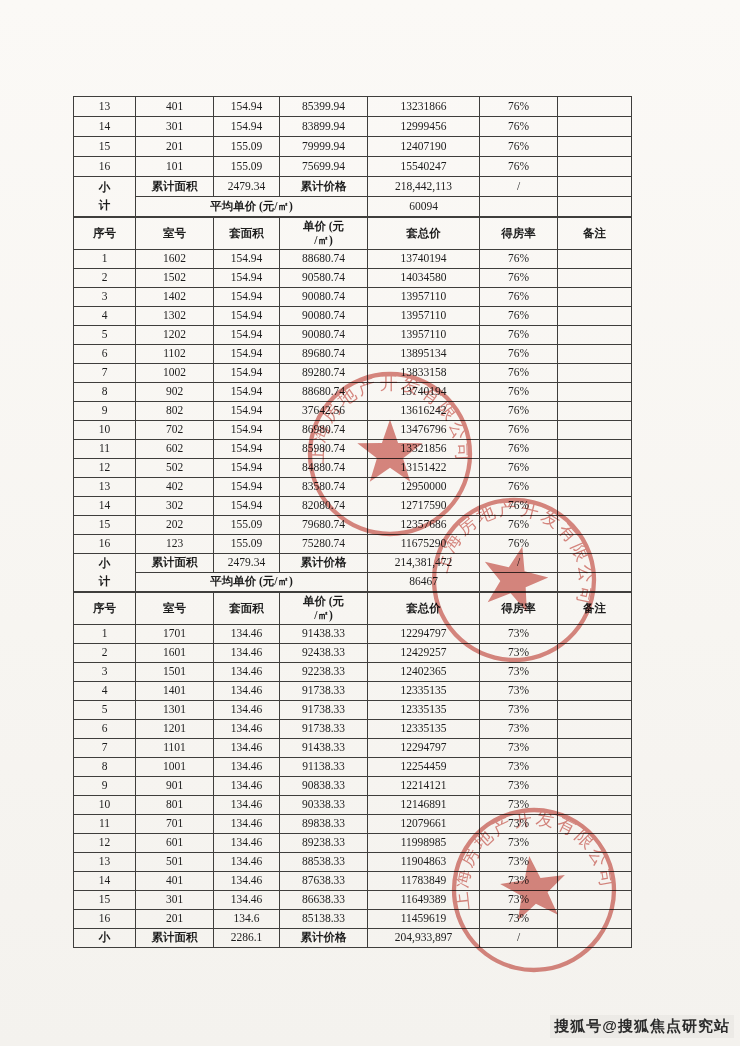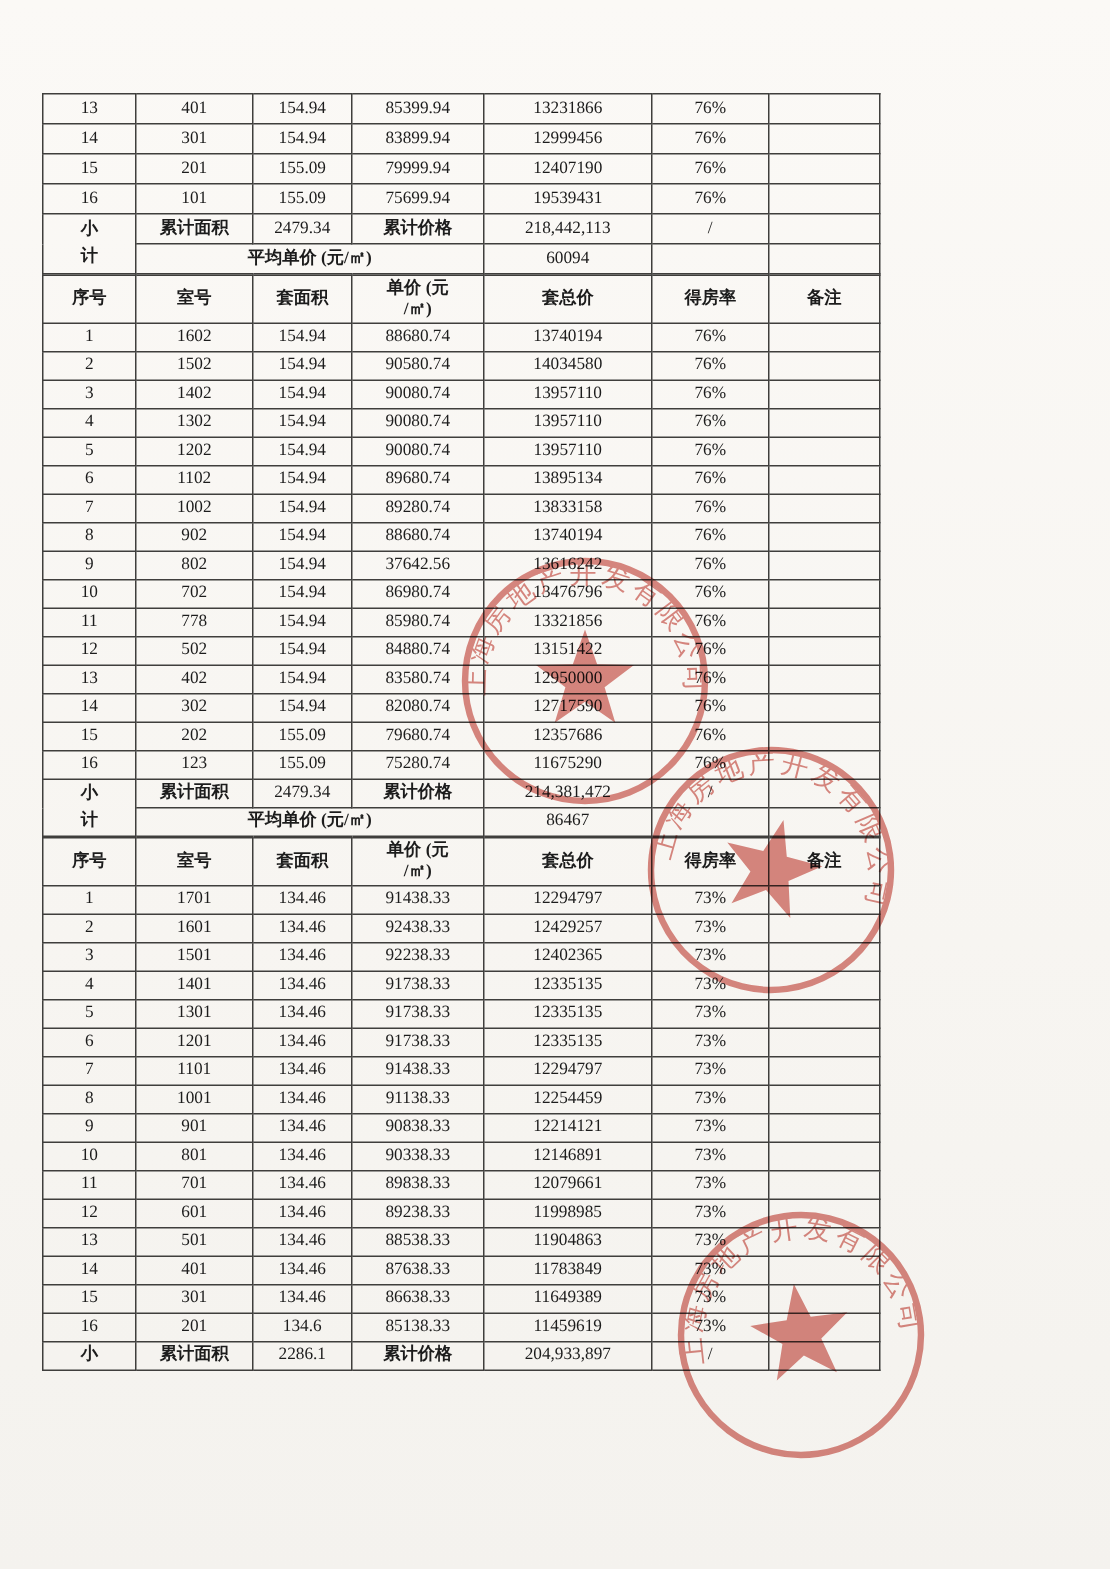--- a/index.html
+++ b/index.html
@@ -8,21 +8,21 @@
     font-family:"Liberation Serif","DejaVu Serif",serif;
     color:#1c1c1c;
     background:#f7f5f1;
     position:relative;
     overflow:hidden;
   }
   .page {
     position:absolute; inset:0;
     background:linear-gradient(180deg,#fbf9f6 0%,#f7f5f1 60%,#f4f2ee 100%);
   }
-  .sheet { width:558px; margin-left:28px; padding-top:62px; position:relative; }
+  .sheet { width:558px; margin-left:73px; padding-top:96px; position:relative; }
 
   table { border-collapse:collapse; table-layout:fixed; width:558px; background:transparent; }
   td, th {
     border:1px solid #3f3e3c;
     text-align:center;
     font-size:11.5px;
     height:19px;
     line-height:1.15;
     padding:0 2px;
     overflow:hidden;
@@ -111,21 +111,21 @@
             <td>79999.94</td>
             <td>12407190</td>
             <td>76%</td>
             <td></td>
           </tr>
           <tr>
             <td>16</td>
             <td>101</td>
             <td>155.09</td>
             <td>75699.94</td>
-            <td>19539431</td>
+            <td>15540247</td>
             <td>76%</td>
             <td></td>
           </tr>
         </tbody>
       <tfoot>
         <tr>
           <td rowspan="2" class="side">小
 计</td>
           <td class="lbl">累计面积</td>
           <td>2479.34</td>
@@ -251,21 +251,21 @@
             <td>10</td>
             <td>702</td>
             <td>154.94</td>
             <td>86980.74</td>
             <td>13476796</td>
             <td>76%</td>
             <td></td>
           </tr>
           <tr>
             <td>11</td>
-            <td>778</td>
+            <td>602</td>
             <td>154.94</td>
             <td>85980.74</td>
             <td>13321856</td>
             <td>76%</td>
             <td></td>
           </tr>
           <tr>
             <td>12</td>
             <td>502</td>
             <td>154.94</td>
@@ -546,13 +546,14 @@
       <defs>
           <path id="arc-c" d="M 28,132 A 78,78 0 1 1 172,132" fill="none"></path>
         </defs>
       <text font-size="21" letter-spacing="3" fill="currentColor" text-anchor="middle">
         <textPath href="#arc-c" startOffset="50%">上海房地产开发有限公司</textPath>
       </text>
       <polygon fill="currentColor" points="100,60 109.4,87.1 138,87.6 115.2,104.9 123.5,132.4 100,116 76.5,132.4 84.8,104.9 62,87.6 90.6,87.1"></polygon>
     </svg>
   </div>
 
+  <div class="watermark">搜狐号@搜狐焦点研究站</div>
 </div>
 
 </body></html>

